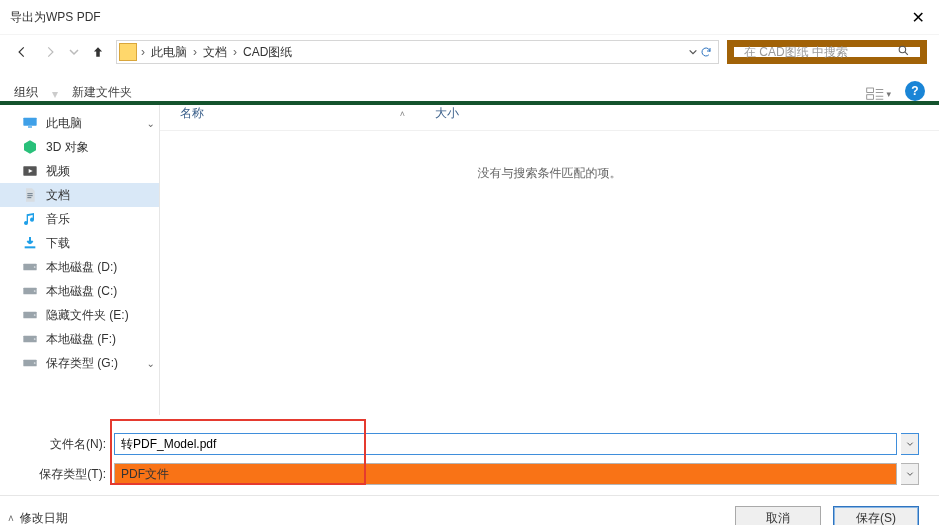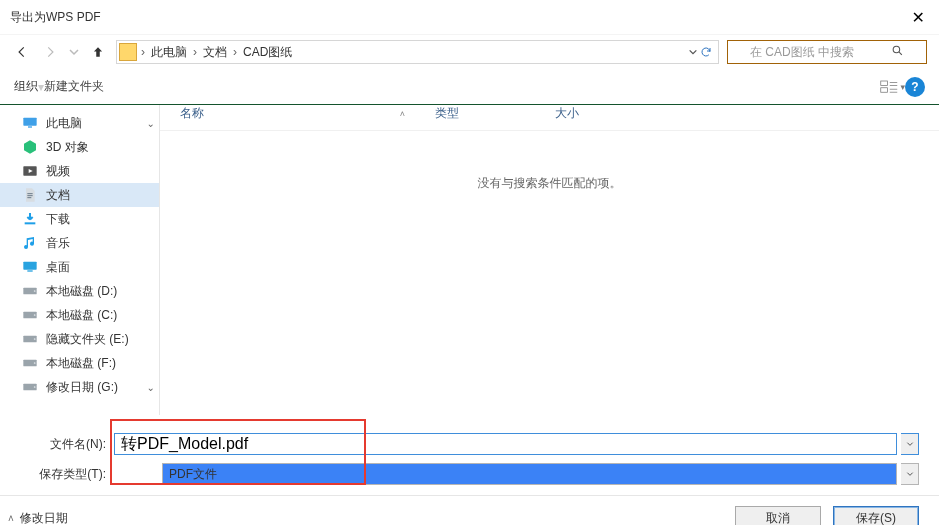--- a/index.html
+++ b/index.html
@@ -14,26 +14,26 @@
 
 .navbar { height: 34px; display: flex; align-items: center; gap: 8px; padding: 0 12px; }
 .navbtn { width: 20px; height: 20px; display: flex; align-items: center; justify-content: center; color: #999; }
 .navbtn.active { color: #333; }
 .navbtn svg { width: 14px; height: 14px; }
 .breadcrumb { flex: 1; height: 24px; border: 1px solid #d6d6d6; display: flex; align-items: center; padding: 0 2px; gap: 2px; }
 .bc-ico { width: 18px; height: 18px; background: #ffd76b; border: 1px solid #d9a63c; display: inline-block; }
 .bc-sep { color: #666; padding: 0 2px; }
 .bc-item { color: #333; padding: 0 2px; }
 .bc-drop { margin-left: auto; display: flex; align-items: center; gap: 2px; padding-right: 4px; color: #555; }
-.search { width: 200px; height: 24px; border: 1px solid #a16207; display: flex; align-items: center; padding: 0 22px; color: #888; }
+.search { width: 200px; height: 24px; border: 7px solid #a16207; display: flex; align-items: center; padding: 0 10px; color: #888; }
 .search .ph { flex: 1; color: #9a9a9a; }
 .search .mag { color: #555; }
 
 
-.toolbar { height: 36px; display: flex; align-items: center; padding: 0 14px; border-bottom: 1px solid #14532d; }
+.toolbar { height: 36px; display: flex; align-items: flex-end; padding: 0 14px; border-bottom: 4px solid #14532d; gap: 14px; }
 .tlabel { color: #1a6fc4; }
 .tlabel.plain { color: #444; }
 .toolbar .spacer { flex: 1; }
 .viewbtn { display: flex; align-items: center; gap: 2px; color: #555; }
 .helpbtn { width: 20px; height: 20px; border-radius: 50%; background: #1a85d6; color: #fff; display: flex; align-items: center; justify-content: center; font-weight: bold; }
 
 
 .body { display: flex; height: 310px; }
 .sidebar { width: 160px; border-right: 1px solid #e6e6e6; overflow: hidden; position: relative; }
 .sidecol { padding-top: 6px; }
@@ -43,32 +43,32 @@
 .side-caret { position: absolute; right: 4px; color: #666; font-size: 10px; }
 .sidebar .sb-splitter { position: absolute; right: 0; top: 0; width: 4px; height: 100%; cursor: ew-resize; }
 .filearea { flex: 1; display: flex; flex-direction: column; }
 .cols { display: flex; height: 26px; align-items: flex-start; border-bottom: 1px solid #f0f0f0; padding-left: 20px; color: #3a5f8a; }
 .col { display: flex; align-items: center; gap: 6px; }
 .col.name { width: 255px; }
 .col.date { width: 130px; }
 .col.type { width: 120px; }
 .col.size { width: 100px; }
 .sort-ind { font-size: 9px; color: #888; margin-left: auto; margin-right: 30px; }
-.emptymsg { text-align: center; color: #666; margin-top: 44px; }
+.emptymsg { text-align: center; color: #666; margin-top: 34px; }
 
 
 .redbox { position: absolute; border: 2px solid #e53a2f; pointer-events: none; }
 
 
 .inputs { padding: 14px 20px 6px 20px; position: relative; }
 .row { display: flex; align-items: center; height: 30px; gap: 4px; }
 .row .lab { width: 90px; text-align: right; color: #333; padding-right: 4px; }
-.row .fld { flex: 1; height: 22px; border: 1px solid #9bbbe0; background: #fff; padding: 2px 6px; font-size: 16px; outline: none; }
+.row .fld { flex: 1; height: 22px; border: 1px solid #9bbbe0; background: #fff; padding: 2px 6px; font-size: 12px; outline: none; }
 .row .fld.focus { background: #fff; border-color: #3f8edb; }
-.row .fld.sel { border-color: #b5b5b5; background: #3b82f6; color: #333; display: flex; align-items: center; font-size: 12px; margin-left: 48px; }
+.row .fld.sel { border-color: #b5b5b5; background: #f97316; color: #333; display: flex; align-items: center; font-size: 12px; }
 .row .drop { width: 18px; height: 22px; border: 1px solid #b5b5b5; border-left: none; background: #efefef; display: flex; align-items: center; justify-content: center; color: #555; }
 .row .drop.focus { border-color: #3f8edb; }
 
 .footer { height: 44px; display: flex; align-items: center; padding: 0 20px 0 8px; gap: 12px; }
 .hide { display: flex; align-items: center; gap: 6px; color: #333; }
 .hide .chev { font-size: 10px; color: #666; }
 .footer .spacer { flex: 1; }
 .btn { width: 86px; height: 24px; border: 1px solid #a9a9a9; background: #efefef; display: flex; align-items: center; justify-content: center; color: #333; }
 .btn.primary { border: 1px solid #2f74c0; box-shadow: inset 0 0 0 1px #88b6e4; }
 
@@ -185,46 +185,37 @@
             <svg width="16" height="16" viewBox="0 0 24 24">
               <path d="M6 2h9l4 4v16H6z" fill="#d7dde2"></path>
               <path d="M8 10h8M8 13h8M8 16h6" stroke="#6a7a88" stroke-width="1.5"></path>
             </svg>
           </span>
           <span>文档</span>
         </div>
         <div class="side-item">
           <span class="ico">
             <svg width="16" height="16" viewBox="0 0 24 24">
+              <path d="M9 18a3 3 0 11-2-2.8V5l11-2v10a3 3 0 11-2-2.8V6L9 7.5z" fill="#1e9fe8"></path>
+            </svg>
+          </span>
+          <span>音乐</span>
+        </div>
+        <div class="side-item">
+          <span class="ico">
+            <svg width="16" height="16" viewBox="0 0 24 24">
               <path d="M12 3v10m0 0l-4-4m4 4l4-4" stroke="#1e9fe8" stroke-width="3" fill="none"></path>
               <rect x="4" y="17" width="16" height="3" fill="#1e9fe8"></rect>
             </svg>
           </span>
           <span>下载</span>
         </div>
         <div class="side-item">
           <span class="ico">
             <svg width="16" height="16" viewBox="0 0 24 24">
-              <path d="M9 18a3 3 0 11-2-2.8V5l11-2v10a3 3 0 11-2-2.8V6L9 7.5z" fill="#1e9fe8"></path>
-            </svg>
-          </span>
-          <span>音乐</span>
-        </div>
-        <div class="side-item">
-          <span class="ico">
-            <svg width="16" height="16" viewBox="0 0 24 24">
-              <rect x="2" y="4" width="20" height="12" rx="1" fill="#29a3e0"></rect>
-              <rect x="8" y="17" width="8" height="2" fill="#29a3e0"></rect>
-            </svg>
-          </span>
-          <span>桌面</span>
-        </div>
-        <div class="side-item">
-          <span class="ico">
-            <svg width="16" height="16" viewBox="0 0 24 24">
               <rect x="2" y="7" width="20" height="10" rx="1" fill="#9aa4ab"></rect>
               <circle cx="19" cy="12" r="1.3" fill="#dfe5e9"></circle>
             </svg>
           </span>
           <span>本地磁盘 (D:)</span>
         </div>
         <div class="side-item">
           <span class="ico">
             <svg width="16" height="16" viewBox="0 0 24 24">
               <rect x="2" y="7" width="20" height="10" rx="1" fill="#9aa4ab"></rect>
@@ -251,35 +242,32 @@
           </span>
           <span>本地磁盘 (F:)</span>
         </div>
         <div class="side-item">
           <span class="ico">
             <svg width="16" height="16" viewBox="0 0 24 24">
               <rect x="2" y="7" width="20" height="10" rx="1" fill="#9aa4ab"></rect>
               <circle cx="19" cy="12" r="1.3" fill="#dfe5e9"></circle>
             </svg>
           </span>
-          <span>修改日期 (G:)</span>
+          <span>保存类型 (G:)</span>
           <span class="side-caret">⌄</span>
         </div>
       </div>
     <div class="sb-splitter"></div>
   </div>
   <div class="filearea">
     <div class="cols">
       <div class="col name">
         <span>名称</span>
         <span class="sort-ind">˄</span>
       </div>
-      <div class="col type">
-          <span>类型</span>
-        </div>
       <div class="col size">
           <span>大小</span>
         </div>
     </div>
     <div class="emptymsg">没有与搜索条件匹配的项。</div>
   </div>
 </div>
 
 <div class="inputs" style="position:relative;">
   <div class="redbox" style="left:110px; top:4px; width:256px; height:66px;"></div>

